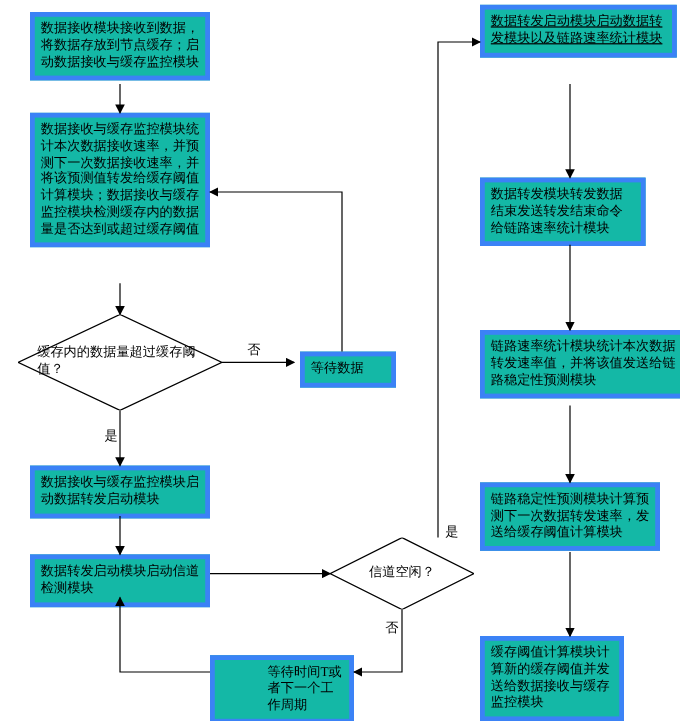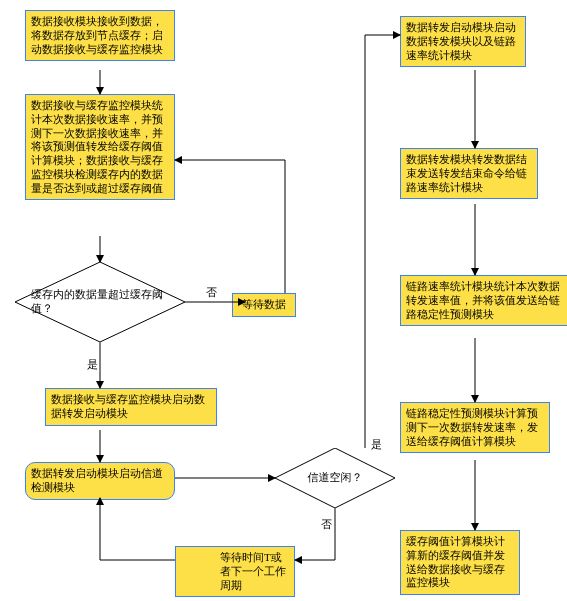--- a/index.html
+++ b/index.html
@@ -8,22 +8,22 @@
     height: 601px;
     background: #fff;
     font-family: "SimSun", "Songti SC", serif;
     font-size: 11px;
     color: #000;
     position: relative;
     line-height: 1.25;
   }
   .box {
     position: absolute;
-    border: 1px solid #3b82f6;
-    background: #fde047;
+    border: 4px solid #3b82f6;
+    background: #14b8a6;
     padding: 4px 5px;
     box-sizing: border-box;
   }
   .diamond {
     position: absolute;
     box-sizing: border-box;
   }
   .diamond svg { position: absolute; top: 0; left: 0; }
   .diamond .dlabel {
     position: absolute;
@@ -57,46 +57,46 @@
 
 <div class="diamond" style="left:15px; top:262px; width:170px; height:80px;">
   <svg width="170" height="80">
       <polygon points="85,0 170,40 85,80 0,40" fill="#fff" stroke="#000"></polygon>
     </svg>
   <div class="dlabel">
       <span>缓存内的数据量超过缓存阈值？</span>
     </div>
 </div>
 
-<div class="box" style="left:25px; top:388px; width:172px;margin-left:20px;">
+<div class="box" style="left:25px; top:388px; width:150px;">
   <span>数据接收与缓存监控模块启动数据转发启动模块</span>
 </div>
 
-<div class="box" style="left:25px; top:462px; width:150px;border-radius:10px;">
+<div class="box" style="left:25px; top:462px; width:150px;">
   <span>数据转发启动模块启动信道检测模块</span>
 </div>
 
 <div class="box" style="left:175px; top:546px; width:120px; text-align:left;padding-left:44px;">
   <span>等待时间T或者下一个工作周期</span>
 </div>
 
-<div class="box" style="left:232px; top:293px; width:64px; text-align:center;">
+<div class="box" style="left:250px; top:293px; width:80px; ">
   <span>等待数据</span>
 </div>
 
 <div class="diamond" style="left:275px; top:448px; width:120px; height:60px;">
   <svg width="120" height="60">
       <polygon points="60,0 120,30 60,60 0,30" fill="#fff" stroke="#000"></polygon>
     </svg>
   <div class="dlabel">
       <span>信道空闲？</span>
     </div>
 </div>
 
-<div class="box" style="left:400px; top:16px; width:126px;">
+<div class="box" style="left:400px; top:4px; width:164px;text-decoration:underline;">
   <span>数据转发启动模块启动数据转发模块以及链路速率统计模块</span>
 </div>
 
 <div class="box" style="left:400px; top:148px; width:138px;">
   <span>数据转发模块转发数据结束发送转发结束命令给链路速率统计模块</span>
 </div>
 
 <div class="box" style="left:400px; top:275px; width:172px;">
   <span>链路速率统计模块统计本次数据转发速率值，并将该值发送给链路稳定性预测模块</span>
 </div>

